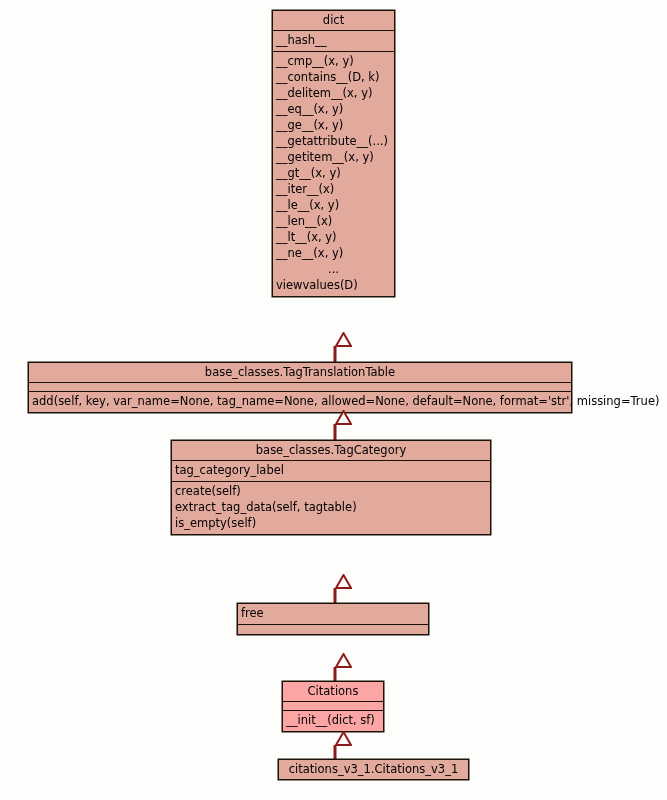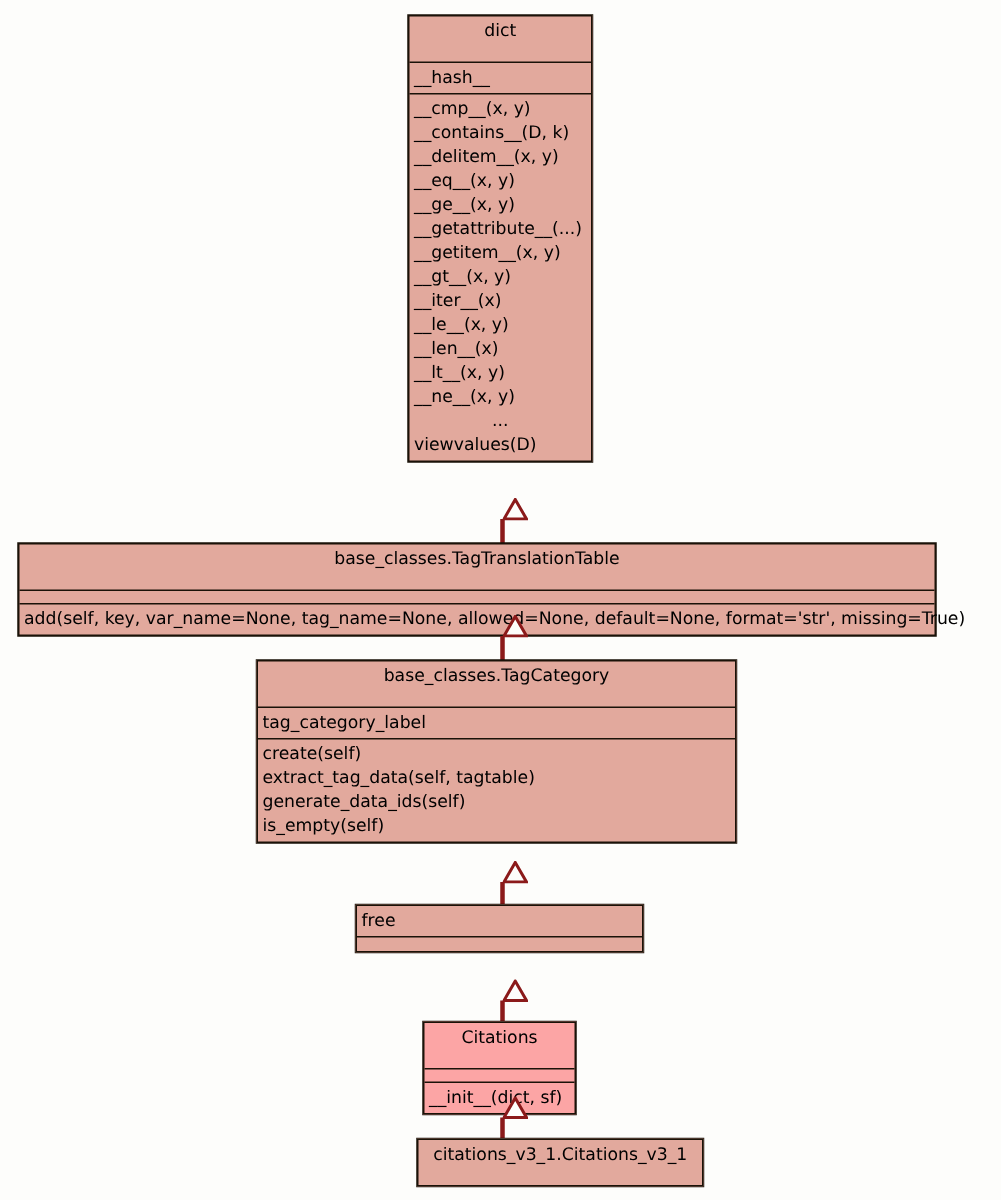--- a/index.html
+++ b/index.html
@@ -37,21 +37,21 @@
     border-bottom: 1px solid #1a1208;
     padding: 0;
   }
   .compartment:last-child { border-bottom: none; }
 
   .cmp-title {
     text-align: center;
     font-size: 11.5px;
     color: #000;
     line-height: 15px;
-    padding: 2px 4px 13px 4px;
+    padding: 2px 4px 2px 4px;
     white-space: nowrap;
   }
   .cmp-attrs, .cmp-ops {
     padding: 1px 0 3px 0;
   }
   .row {
     font-size: 11.5px;
     color: #000;
     line-height: 16px;
     padding: 0 3px;
@@ -113,21 +113,21 @@
 
   <div class="gen" style="left:317px; top:332px; width:36px; height:30px;">
     <div class="head">
       <svg width="17" height="15" viewBox="0 0 17 15">
         <polygon points="8.5,1 16,14 1,14" fill="#fdfdfb" stroke="#8b1a1a" stroke-width="2"></polygon>
       </svg>
     </div>
     <div class="stem" style="top:14px; height:16px;"></div>
   </div>
 
-  <div class="uml-class" style="left:12px; top:362px; width:612px;">
+  <div class="uml-class" style="left:28px; top:362px; width:544px;">
     <div class="compartment cmp-title">base_classes.TagTranslationTable</div>
     <div class="compartment cmp-attrs cmp-empty"></div>
     <div class="compartment cmp-ops">
       <div class="row">add(self, key, var_name=None, tag_name=None, allowed=None, default=None, format='str', missing=True)</div>
     </div>
   </div>
 
   <div class="gen" style="left:317px; top:410px; width:36px; height:30px;">
     <div class="head">
       <svg width="17" height="15" viewBox="0 0 17 15">
@@ -138,21 +138,20 @@
   </div>
 
   <div class="uml-class" style="left:171px; top:440px; width:320px;">
     <div class="compartment cmp-title">base_classes.TagCategory</div>
     <div class="compartment cmp-attrs">
       <div class="row">tag_category_label</div>
     </div>
     <div class="compartment cmp-ops">
       <div class="row">create(self)</div>
       <div class="row">extract_tag_data(self, tagtable)</div>
-      <div class="row">generate_data_ids(self)</div>
       <div class="row">is_empty(self)</div>
     </div>
   </div>
 
   <div class="gen" style="left:317px; top:574px; width:36px; height:30px;">
     <div class="head">
       <svg width="17" height="15" viewBox="0 0 17 15">
         <polygon points="8.5,1 16,14 1,14" fill="#fdfdfb" stroke="#8b1a1a" stroke-width="2"></polygon>
       </svg>
     </div>

